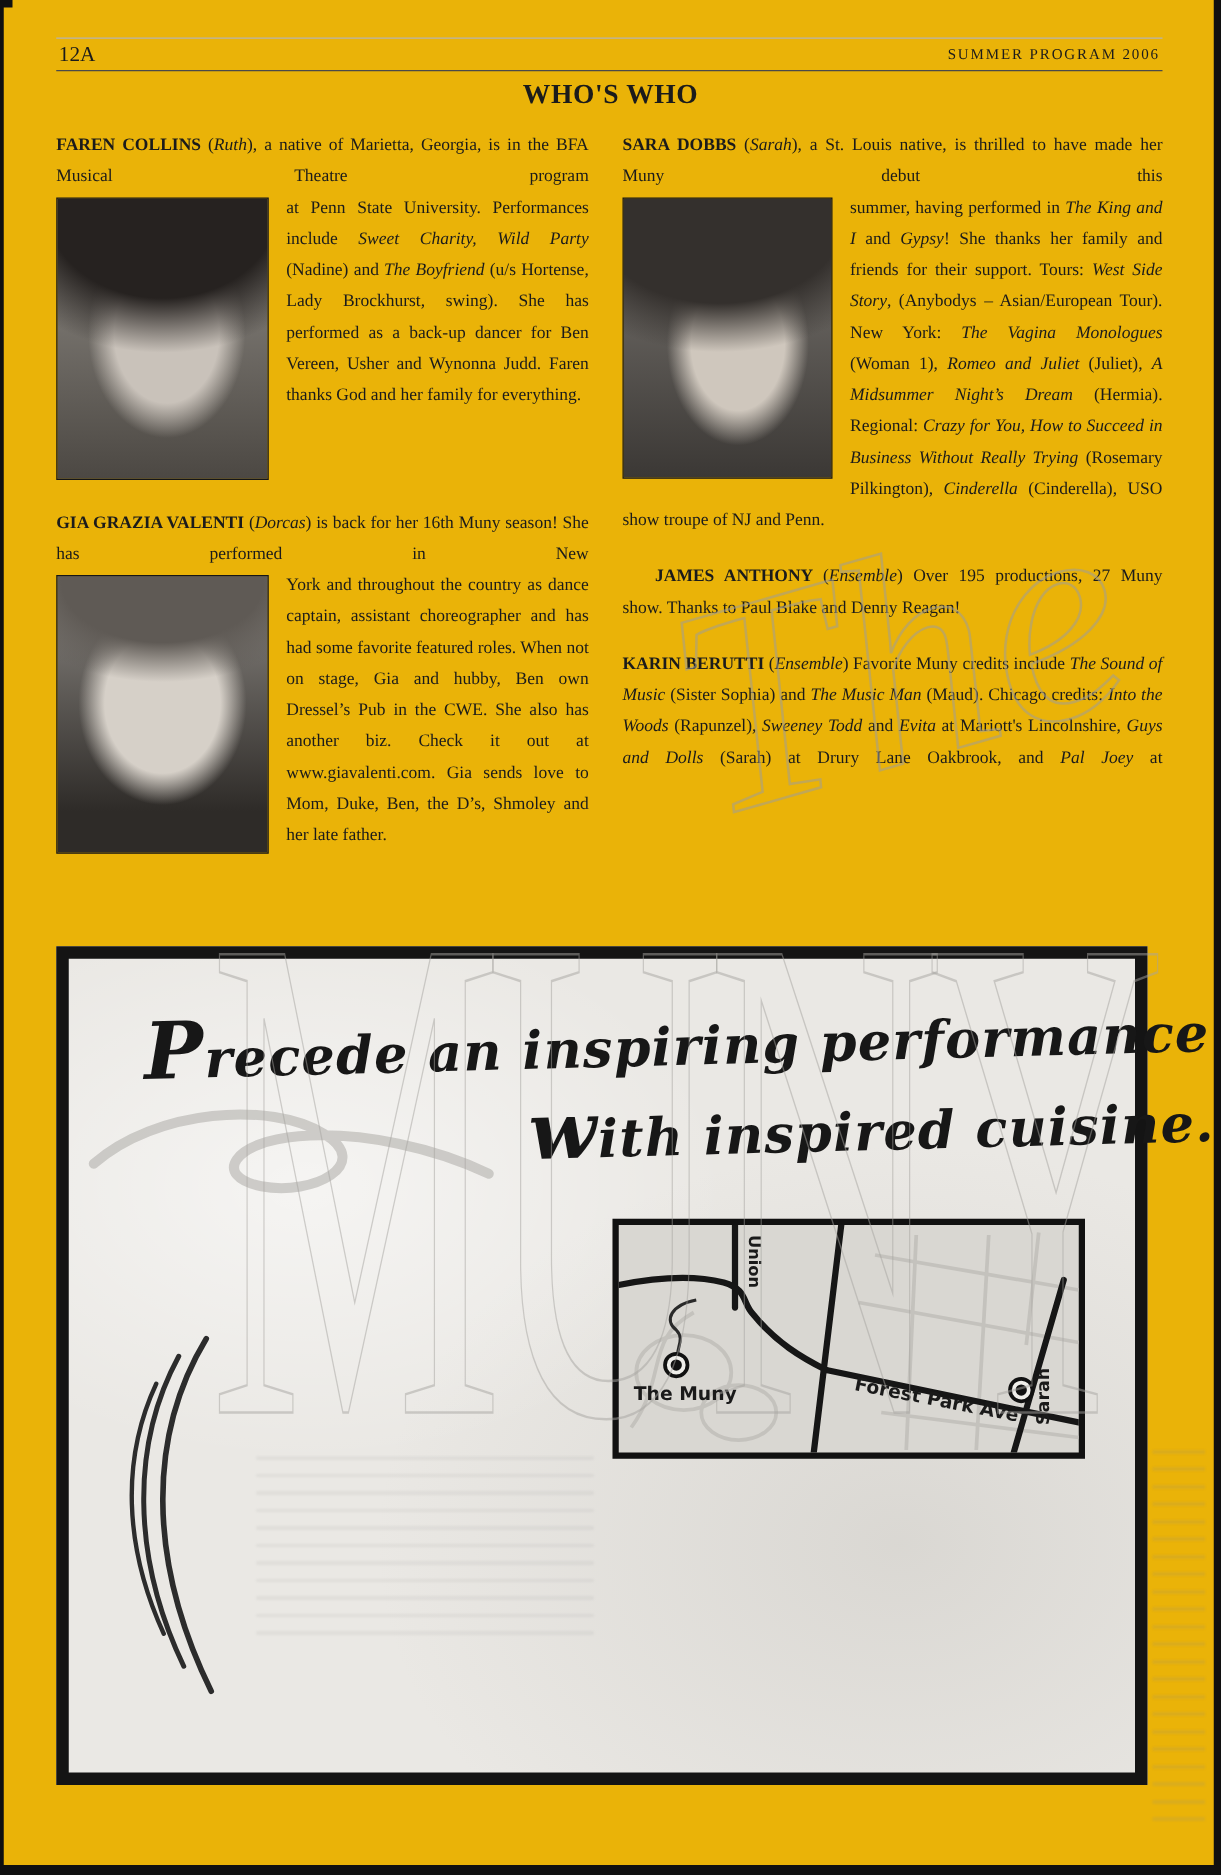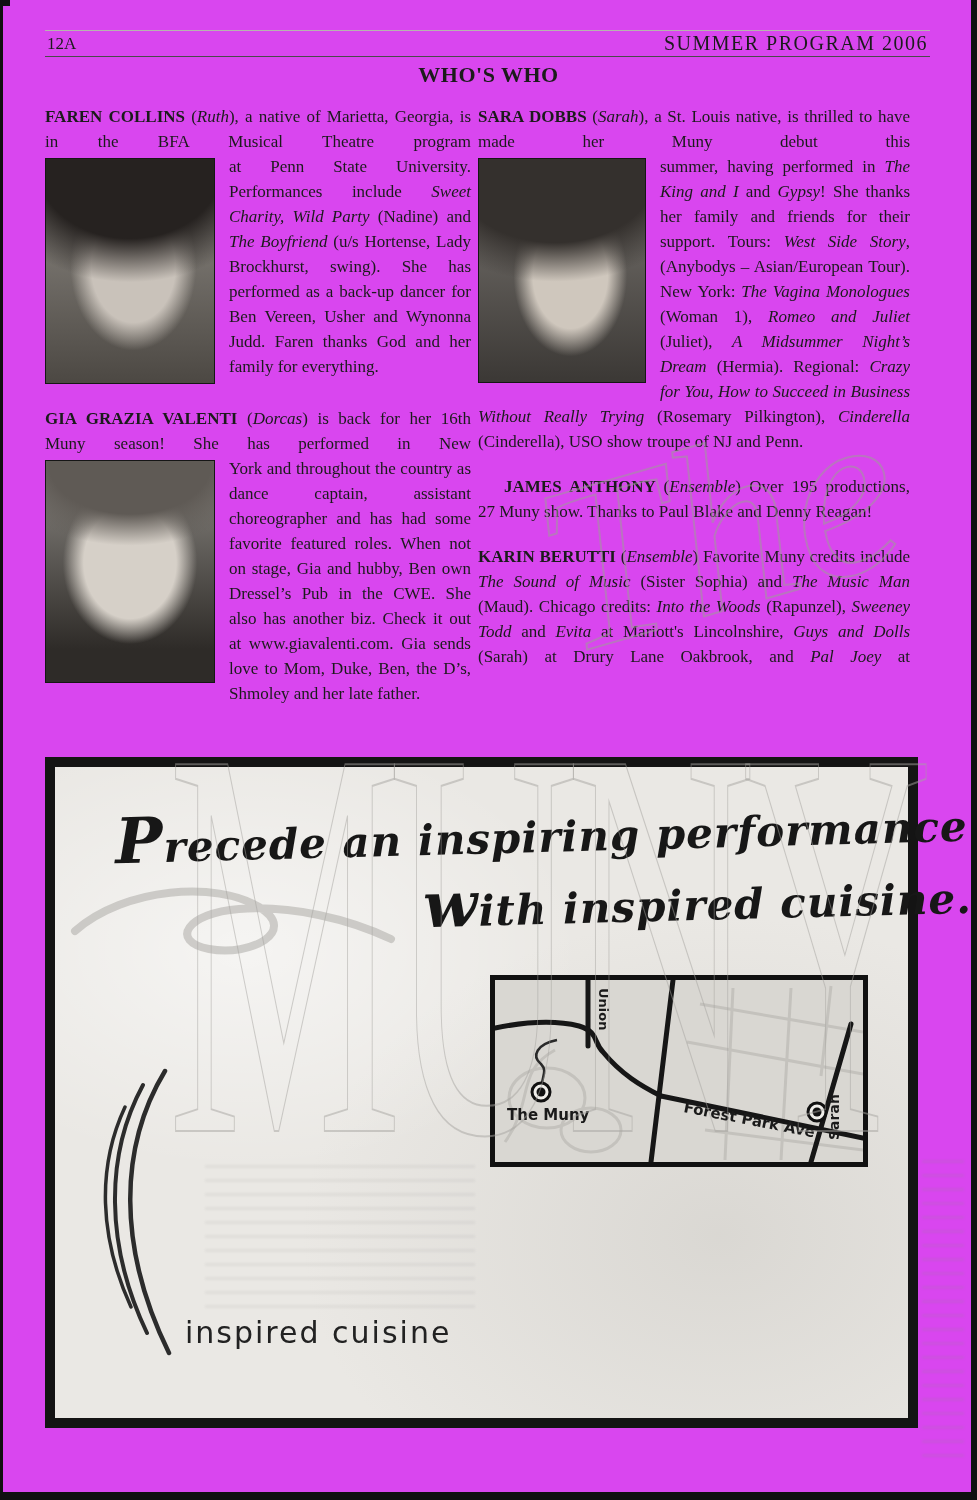--- a/index.html
+++ b/index.html
@@ -1,33 +1,33 @@
 <!DOCTYPE html>
 <html><head>
 <meta charset="utf-8">
 <style>
   html,body{margin:0;padding:0;background:#777;}
-  #page{position:relative;width:977px;height:1500px;background:#d946ef;overflow:hidden;
+  #page{position:relative;width:977px;height:1500px;background:#eab308;overflow:hidden;
         font-family:"Liberation Serif","DejaVu Serif",serif;color:#1b1b1b;}
   
   .edge{position:absolute;background:#101010;z-index:10;}
   
   #header{position:absolute;left:45px;top:30px;width:885px;height:27px;
           border-top:1px solid #b7b4af;border-bottom:1.5px solid #4a4a4a;
           display:flex;justify-content:space-between;align-items:center;padding:0 2px;box-sizing:border-box;}
   #folio{font-size:17px;}
-  #program{font-size:20px;letter-spacing:1.5px;}
+  #program{font-size:12px;letter-spacing:1.5px;}
   #page-title{position:absolute;left:0;top:62px;width:100%;text-align:center;
           font-size:22px;font-weight:bold;letter-spacing:.5px;}
   
   .col{position:absolute;top:104px;z-index:1;}
   #col1{left:45px;width:426px;}
-  #col2{left:478px;width:432px;}
+  #col2{left:498px;width:432px;}
   .bio{margin-bottom:20px;}
-  .bio p{margin:0;font-size:17px;line-height:25px;text-align:justify;text-justify:inter-word;}
+  .bio p{margin:0;font-size:14px;line-height:25px;text-align:justify;text-justify:inter-word;}
   p.lead{text-align-last:justify;}
   p.jlast{text-align-last:justify;}
   .rest::after{content:"";display:block;clear:both;}
   .photo{float:left;border:1.5px solid #161616;margin:4px 14px 2px 0;
          background:
            radial-gradient(130% 75% at 50% 4%, #262220 0 42%, rgba(0,0,0,0) 68%),
            radial-gradient(closest-side at 52% 48%, #c9c2ba 0 52%, rgba(0,0,0,0) 78%),
            linear-gradient(#94908a, #4c4843);}
   #photo-faren{width:168px;height:224px;}
   #photo-gia{width:168px;height:221px;
@@ -185,21 +185,20 @@
     </div>
 
     <svg id="logo-flourish" width="110" height="290" viewBox="0 0 110 290">
       <g fill="none" stroke="#2c2c2c" stroke-linecap="round">
         <path d="M84,4 C38,80 36,180 88,286" stroke-width="4.5"></path>
         <path d="M62,18 C24,88 24,178 66,266" stroke-width="4"></path>
         <path d="M44,40 C16,100 18,170 50,240" stroke-width="3.5"></path>
       </g>
     </svg>
 
-    <div id="ad-tagline">inspired cuisine</div>
 
     <div class="ghost" style="left:150px;top:398px;width:270px;height:150px;opacity:.10;"></div>
 
   </div>
 
   <div id="wm-the" class="wm">The</div>
   <div id="wm-muny" class="wm">MUNY</div>
 
 </div>
 

